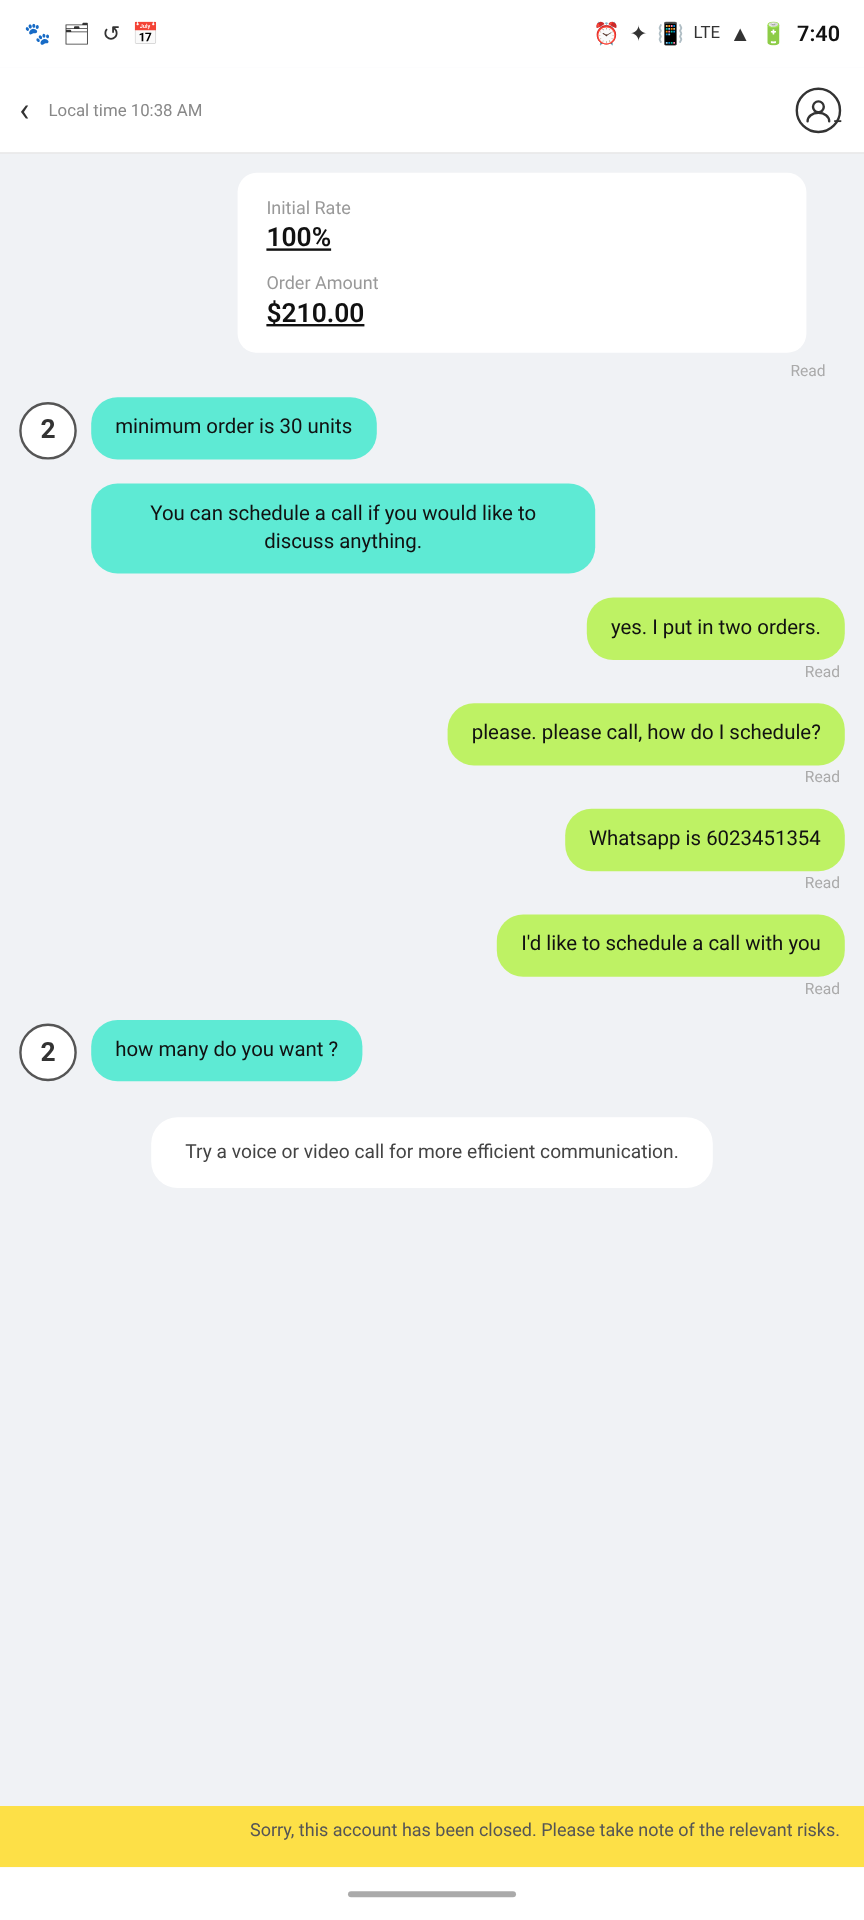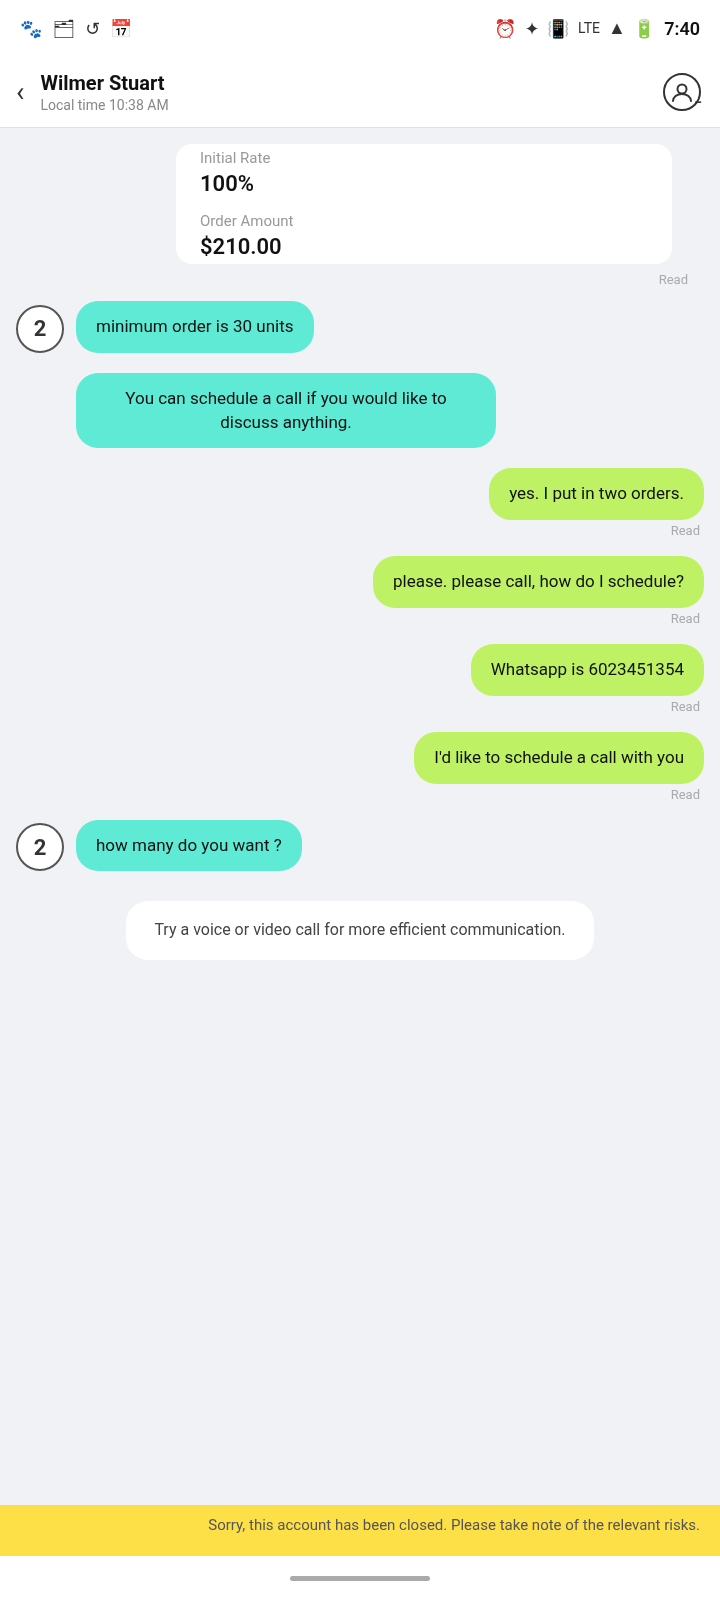--- a/index.html
+++ b/index.html
@@ -110,35 +110,36 @@
       display: flex;
       flex-direction: column;
       gap: 0;
       overflow-y: auto;
     }
 
     
     .card-bubble {
       background: #ffffff;
       border-radius: 16px;
-      padding: 5px 24px;
-      margin-left: 80px;
+      padding: 20px 24px;
+      margin-left: 102px;
       margin-right: 16px;
       margin-bottom: 4px;
     }
     .card-field-label {
       font-size: 15px;
       color: #999;
       margin-bottom: 4px;
     }
     .card-field-value {
       font-size: 22px;
       font-weight: 600;
       color: #111;
       margin-bottom: 16px;
+      text-decoration: underline;
     }
     .card-field-value:last-child {
       margin-bottom: 0;
     }
     .read-label {
       text-align: right;
       font-size: 13px;
       color: #aaa;
       margin-bottom: 14px;
       margin-right: 16px;
@@ -252,21 +253,20 @@
     <span class="status-signal">LTE</span>
     <span class="status-icon">▲</span>
     <span class="status-icon">🔋</span>
     <span class="status-time">7:40</span>
   </div>
 </div>
 
 <div class="header">
   <div class="back-btn">‹</div>
   <div class="header-info">
-    <div class="header-name">Wilmer Stuart</div>
     <div class="header-time">Local time 10:38 AM</div>
   </div>
   <div class="header-avatar-btn">
     <div class="avatar-circle">
       <svg width="22" height="22" viewBox="0 0 22 22" fill="none">
         <circle cx="11" cy="8" r="4.5" stroke="#333" stroke-width="2"></circle>
         <path d="M2 20c0-4 4-7 9-7s9 3 9 7" stroke="#333" stroke-width="2" stroke-linecap="round"></path>
       </svg>
     </div>
     <span class="avatar-minus">−</span>

